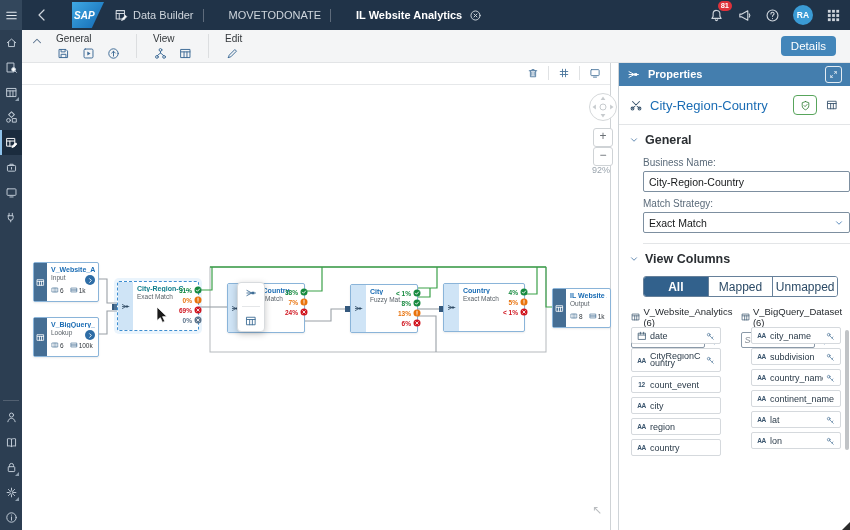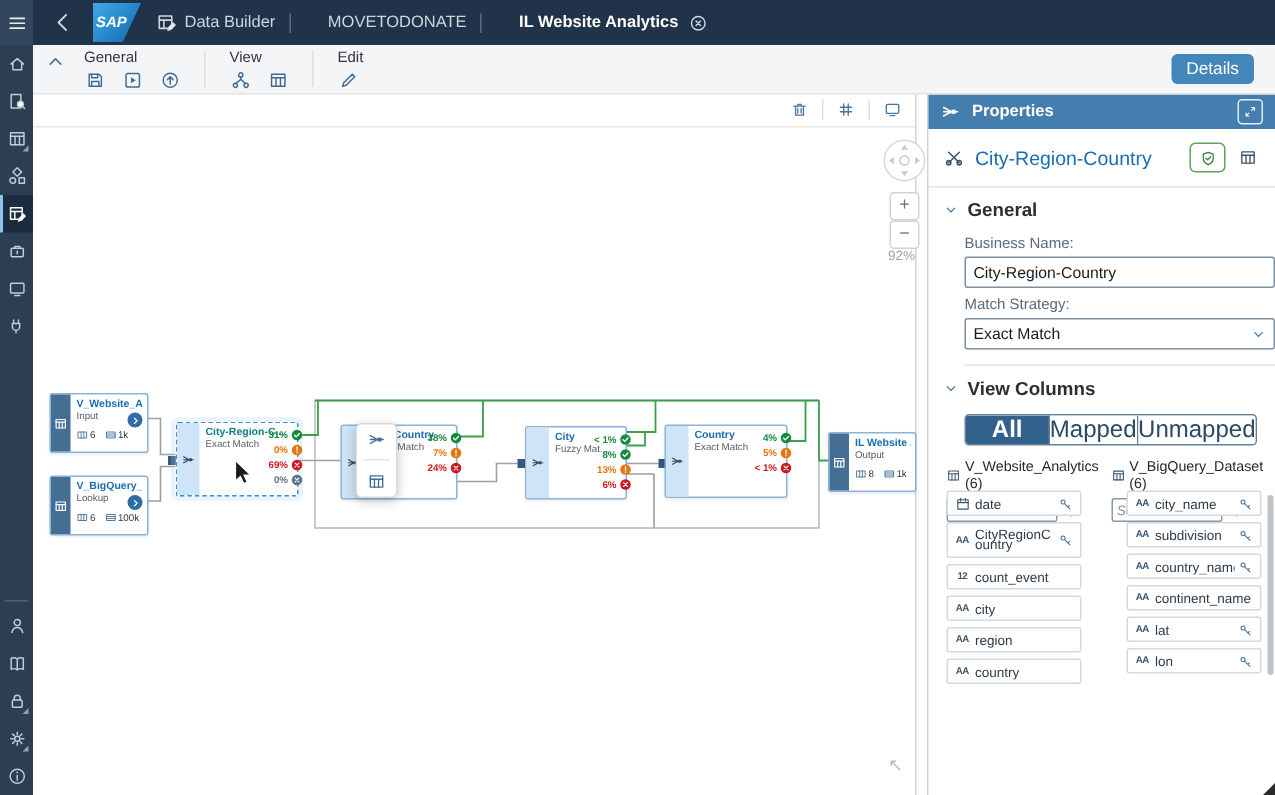--- a/index.html
+++ b/index.html
@@ -3,21 +3,21 @@
 <meta charset="utf-8">
 <style>
   html,body{margin:0;padding:0;background:#e9eaec;}
   #app{position:relative;width:850px;height:530px;overflow:hidden;background:#fff;
        font-family:"Liberation Sans","DejaVu Sans",sans-serif;-webkit-font-smoothing:antialiased;}
   .ic{display:inline-block;vertical-align:middle;fill:none;stroke:currentColor;stroke-width:1.2;stroke-linecap:round;stroke-linejoin:round;}
   
   #topbar{position:absolute;left:0;top:0;width:850px;height:30px;background:#203348;display:flex;align-items:center;z-index:30;}
   #menuSq{width:22px;height:30px;background:#33475c;display:flex;align-items:center;justify-content:center;color:#e8edf2;flex:0 0 22px;}
   #backBtn{margin-left:12px;color:#cfd6dd;width:16px;height:16px;}
-  #sapLogo{margin-left:12px;width:32px;height:26px;background:linear-gradient(135deg,#3fa9e4,#1268b3);
+  #sapLogo{margin-left:22px;width:32px;height:26px;background:linear-gradient(135deg,#3fa9e4,#1268b3);
            clip-path:polygon(0 0,100% 0,62% 100%,0 100%);display:flex;align-items:center;color:#fff;
            font-weight:bold;font-style:italic;font-size:10px;padding-left:2px;box-sizing:border-box;}
   .tb-txt{color:#cfd6dd;font-size:11px;white-space:nowrap;margin-left:16px;}
   .tb-txt.strong{color:#fff;font-weight:bold;}
   .tb-sep{width:1px;height:13px;background:rgba(255,255,255,.28);margin:0 9px;}
   #tb-left{display:flex;align-items:center;}
   #tb-right{margin-left:auto;display:flex;align-items:center;gap:13px;padding-right:9px;color:#cfd6dd;}
   .shell-ic{width:15px;height:15px;position:relative;}
   #bellWrap{position:relative;}
   #badge{position:absolute;top:-5px;right:-8px;background:#de323b;color:#fff;border-radius:7px;font-size:7.5px;
@@ -101,21 +101,21 @@
   .section-h span{font-size:12.5px;font-weight:bold;color:#2b2f33;}
   .form{padding:0 0 0 24px;}
   .flabel{font-size:10px;color:#5b6b7a;margin:6px 0 3px;}
   .finput{width:100%;box-sizing:border-box;height:21px;border:1px solid #7d8fa0;border-radius:2px;background:#fff;
           font-size:10.5px;color:#17191b;padding:0 5px;font-family:inherit;}
   .fselect{width:100%;box-sizing:border-box;height:21px;border:1px solid #7d8fa0;border-radius:2px;display:flex;align-items:center;
            justify-content:space-between;padding:0 5px;font-size:10.5px;color:#17191b;}
   .fselect .ic{width:10px;height:10px;color:#2868a8;}
   #genDivider{height:1px;background:#e3e5e7;margin-top:10px;}
   #tabs{margin:6px 12px 0 24px;height:19px;display:flex;border:1px solid #66809a;border-radius:3px;overflow:hidden;}
-  .tab{flex:1;display:flex;align-items:center;justify-content:center;font-size:16px;color:#2b4a66;background:#fff;border-right:1px solid #66809a;}
+  .tab{flex:1;display:flex;align-items:center;justify-content:center;font-size:12px;color:#2b4a66;background:#fff;border-right:1px solid #66809a;}
   .tab:last-child{border-right:none;}
   .tab.active{background:#32618c;color:#fff;font-weight:bold;}
   #colHead{display:flex;margin:9px 0 0 12px;}
   .colTitle{display:flex;align-items:center;gap:3px;font-size:9.5px;color:#24292e;width:120px;}
   .colTitle .ic{width:10px;height:10px;color:#3a556e;}
   #searchRow{display:flex;margin:4px 0 0 12px;}
   .searchCell{display:flex;align-items:center;width:120px;}
   .searchBox{width:74px;height:16px;border:1px solid #8a99a8;border-radius:2px;display:flex;align-items:center;padding:0 3px;box-sizing:border-box;background:#fff;}
   .searchBox input{border:none;outline:none;width:100%;font-size:9px;font-style:italic;font-family:inherit;color:#333;padding:0;background:transparent;}
   .searchBox input::placeholder{color:#8a9199;}
@@ -344,20 +344,38 @@
         </svg>
     <span class="tb-txt" style="margin-left:5px">Data Builder</span>
     <div class="tb-sep"></div>
     <span class="tb-txt">MOVETODONATE</span>
     <div class="tb-sep"></div>
     <span class="tb-txt strong">IL Website Analytics</span>
     <svg class="ic" style="width:13px;height:13px;color:#cfd6dd;margin-left:7px">
           <use href="#i-closec"></use>
         </svg>
   </div>
+  <div id="tb-right">
+    <div id="bellWrap">
+      <svg class="ic shell-ic">
+            <use href="#i-bell"></use>
+          </svg>
+      <span id="badge">81</span>
+    </div>
+    <svg class="ic shell-ic">
+          <use href="#i-mega"></use>
+        </svg>
+    <svg class="ic shell-ic">
+          <use href="#i-quest"></use>
+        </svg>
+    <div id="avatar">RA</div>
+    <svg class="ic shell-ic">
+          <use href="#i-grid9"></use>
+        </svg>
+  </div>
 </div>
 
 <div id="sidebar">
       <div class="sb-item">
         <svg class="ic">
           <use href="#i-home"></use>
         </svg>
       </div>
       <div class="sb-item">
         <svg class="ic">

